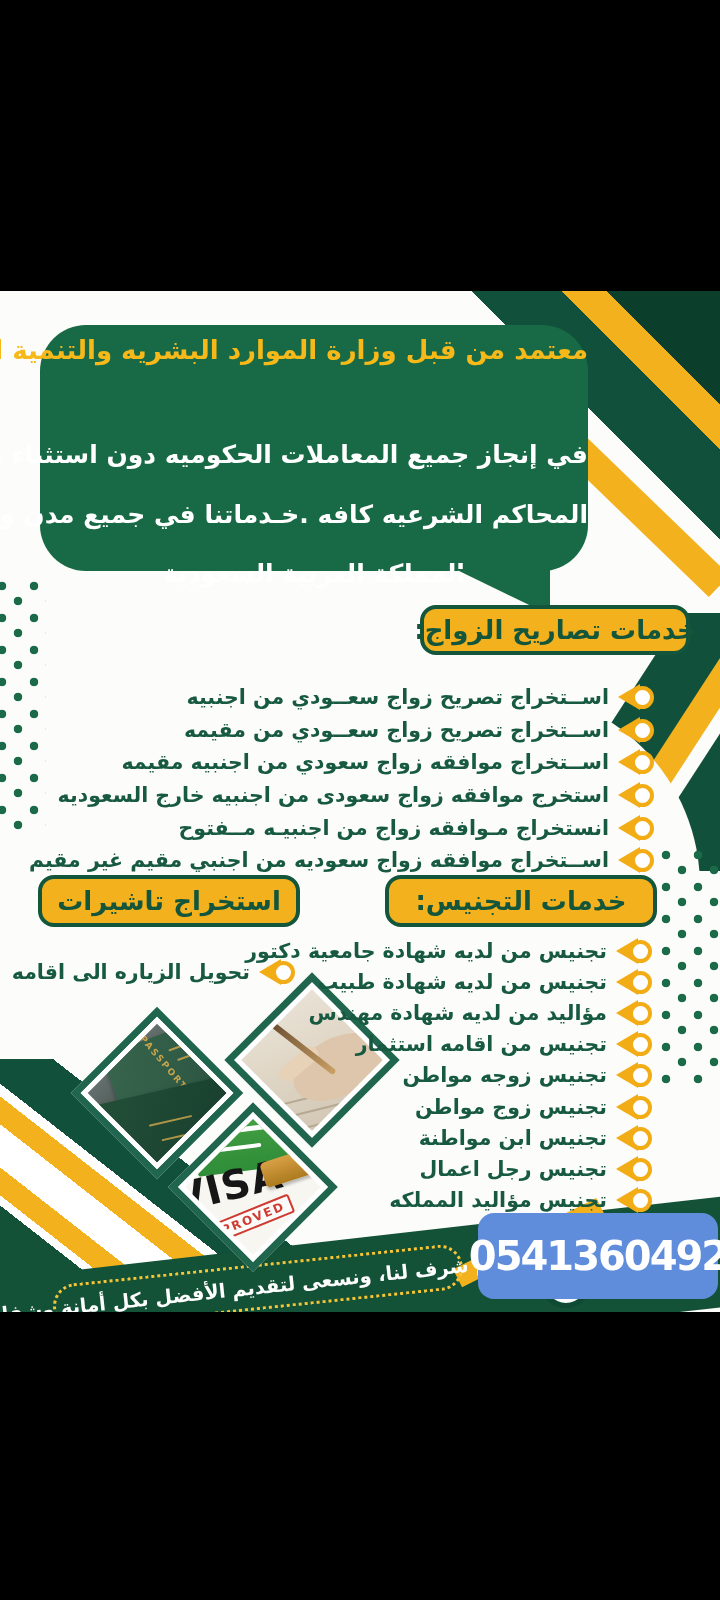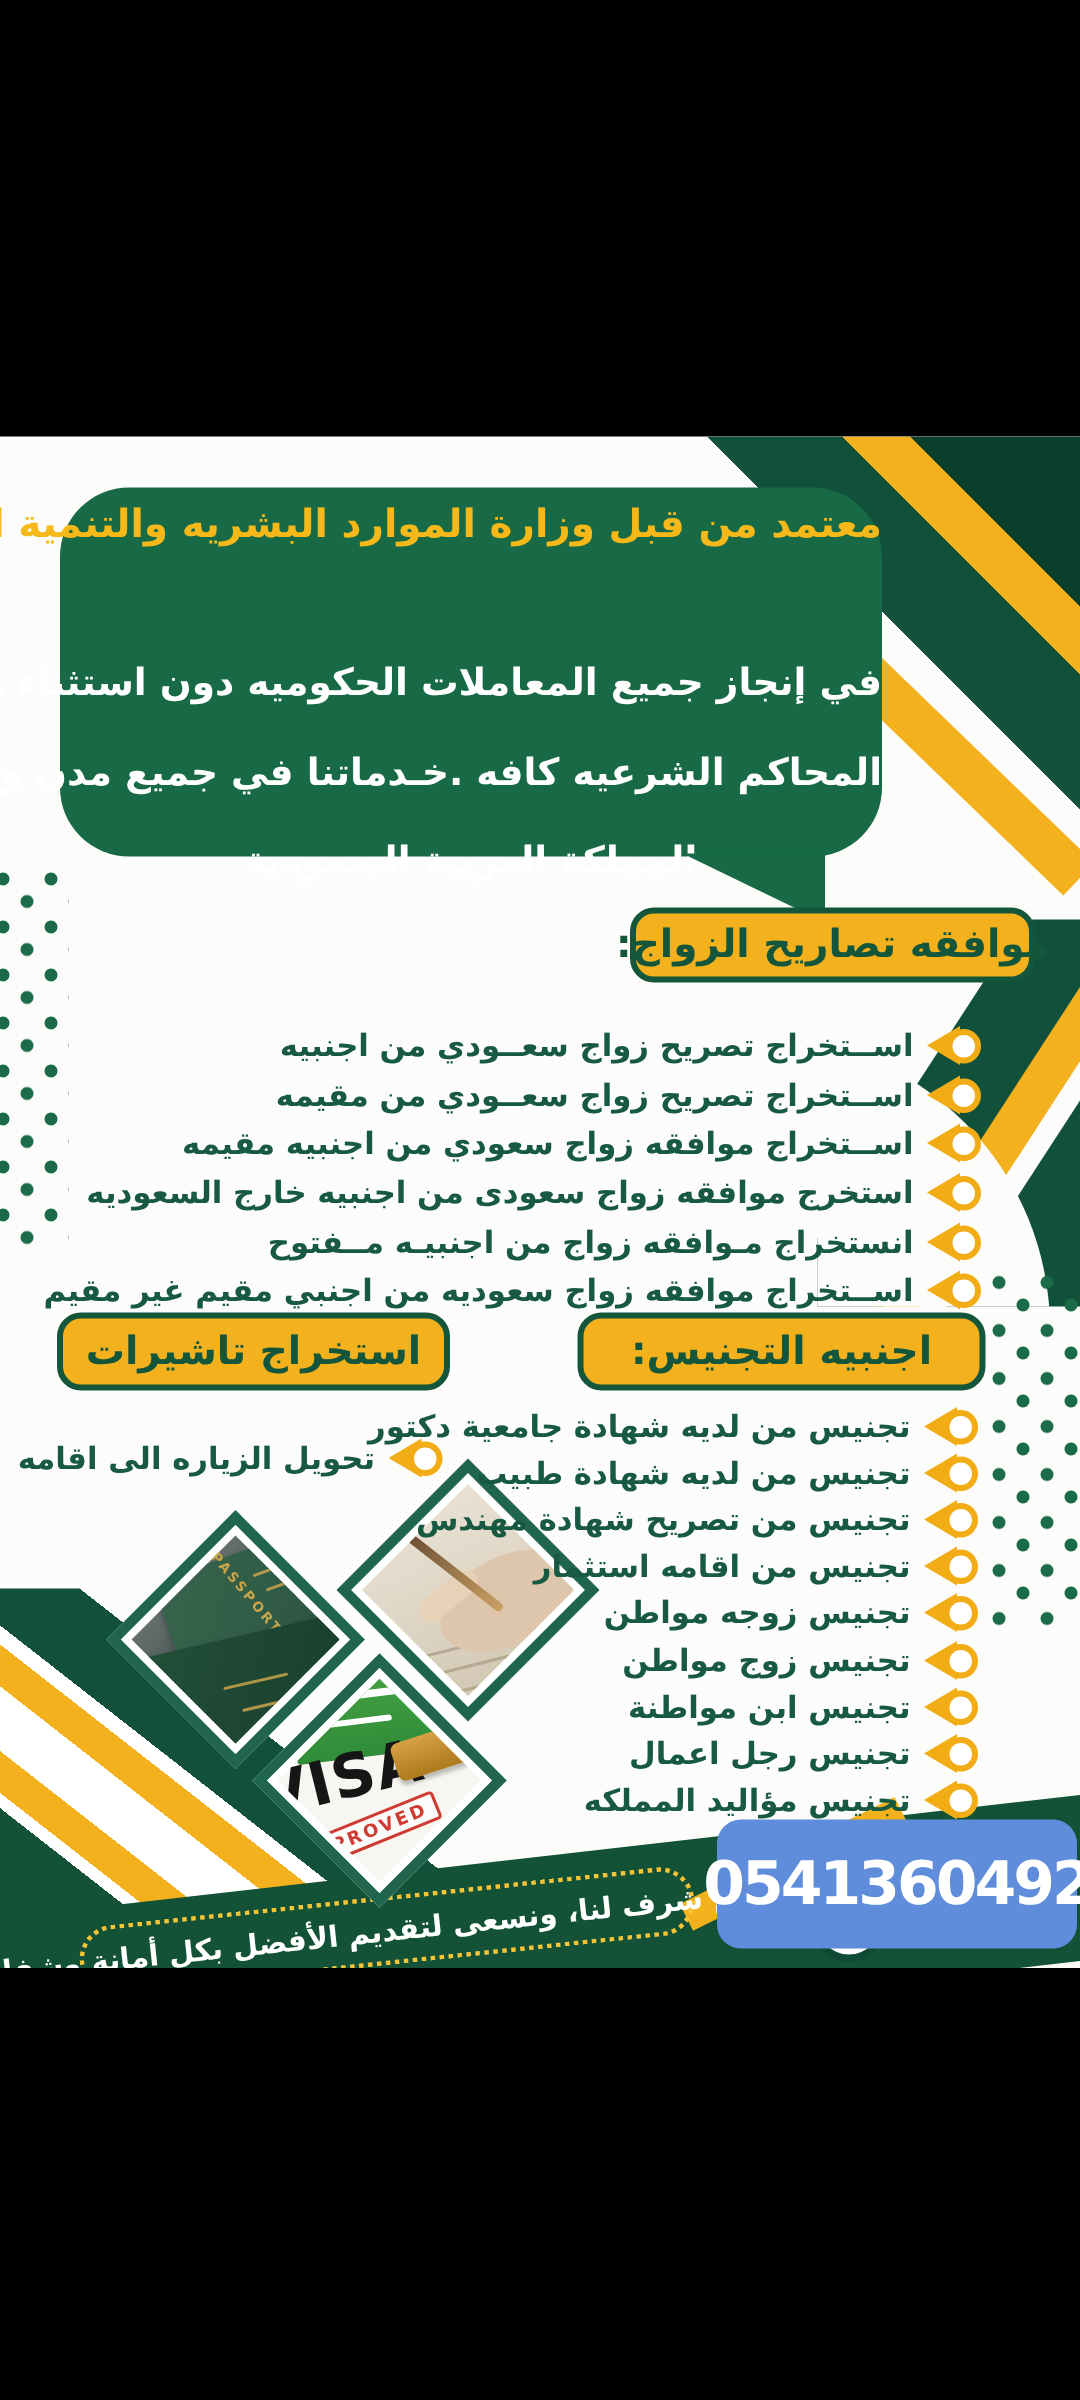--- a/index.html
+++ b/index.html
@@ -116,23 +116,23 @@
     <div class="abs bubble-title">معتمد من قبل وزارة الموارد البشريه والتنمية الاجتماعيه</div>
     <div class="abs bubble-body">
 
     <div>في إنجاز جميع المعاملات الحكوميه دون استثناء وبالاخص</div>
         <div>المحاكم الشرعيه كافه .خـدماتنا في جميع مدن ومناطق</div>
         <div>المملكة العربية السعودية</div>
       </div>
   </div>
   <div class="abs bubble-tail"></div>
 
-  <div class="abs pill pill-marriage">موافقه تصاريح الزواج:</div>
+  <div class="abs pill pill-marriage">خدمات تصاريح الزواج:</div>
   <div class="abs pill pill-visa">استخراج تاشيرات</div>
-  <div class="abs pill pill-tajnis">اجنبيه التجنيس:</div>
+  <div class="abs pill pill-tajnis">خدمات التجنيس:</div>
 
   <div class="abs svc-list list-tahwil">
 
       <div class="svc-row">
         <span class="svc-text">تحويل الزياره الى اقامه</span>
         <span class="bullet">
           <span class="tri"></span>
           <span class="circ"></span>
         </span>
       </div>
@@ -201,21 +201,21 @@
 
       <div class="svc-row">
         <span class="svc-text">تجنيس من لديه شهادة طبيب</span>
         <span class="bullet">
           <span class="tri"></span>
           <span class="circ"></span>
         </span>
       </div>
 
       <div class="svc-row">
-        <span class="svc-text">تجنيس من تصريح شهادة مهندس</span>
+        <span class="svc-text">مؤاليد من لديه شهادة مهندس</span>
         <span class="bullet">
           <span class="tri"></span>
           <span class="circ"></span>
         </span>
       </div>
 
       <div class="svc-row">
         <span class="svc-text">تجنيس من اقامه استثمار</span>
         <span class="bullet">
           <span class="tri"></span>

